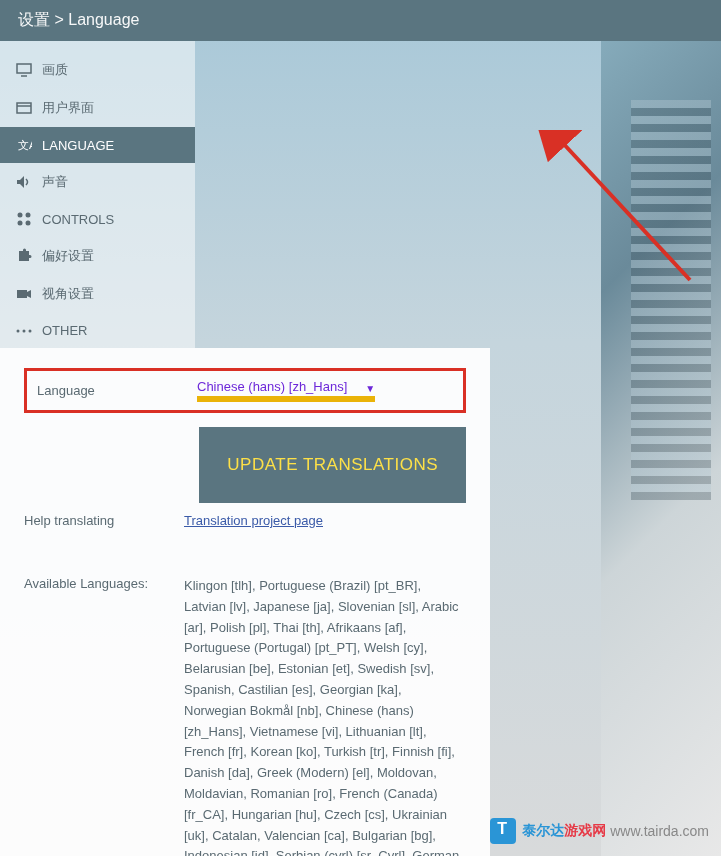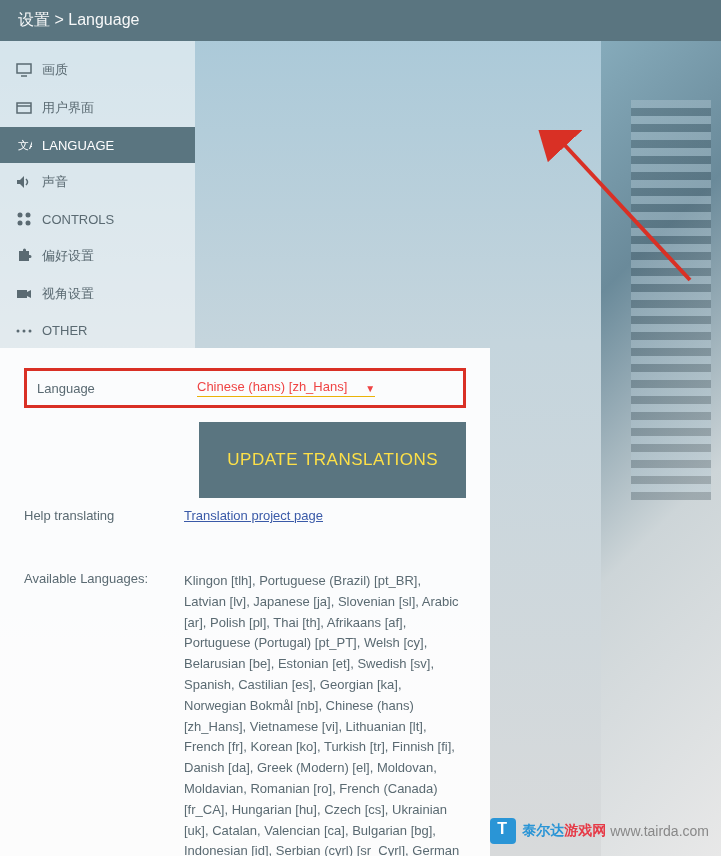--- a/index.html
+++ b/index.html
@@ -94,24 +94,24 @@
   color: #5a6a72;
   flex-shrink: 0;
 }
 .row-value {
   flex: 1;
   color: #5a6a72;
 }
 .dropdown {
   display: inline-flex;
   align-items: flex-end;
-  border-bottom: 1px solid #eab308;
+  border-bottom: 6px solid #eab308;
   padding-bottom: 2px;
   cursor: pointer;
-  color: #ef4444;
+  color: #6d28d9;
 }
 .dropdown .chev {
   margin-left: 18px;
   font-size: 10px;
 }
 .btn-update {
   background: #5a7580;
   color: #fde047;
   border: none;
   padding: 28px 28px;

